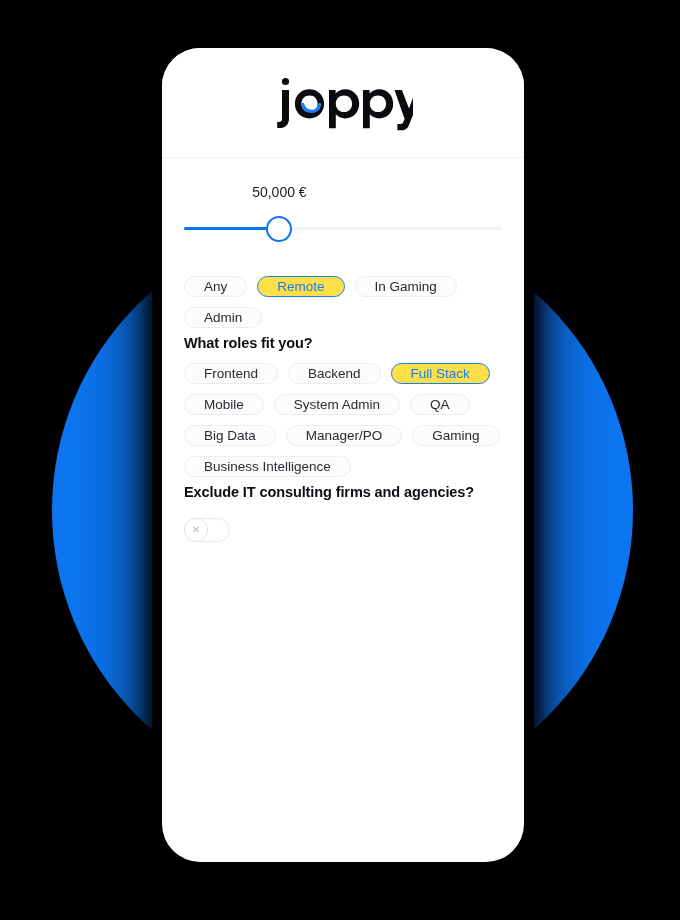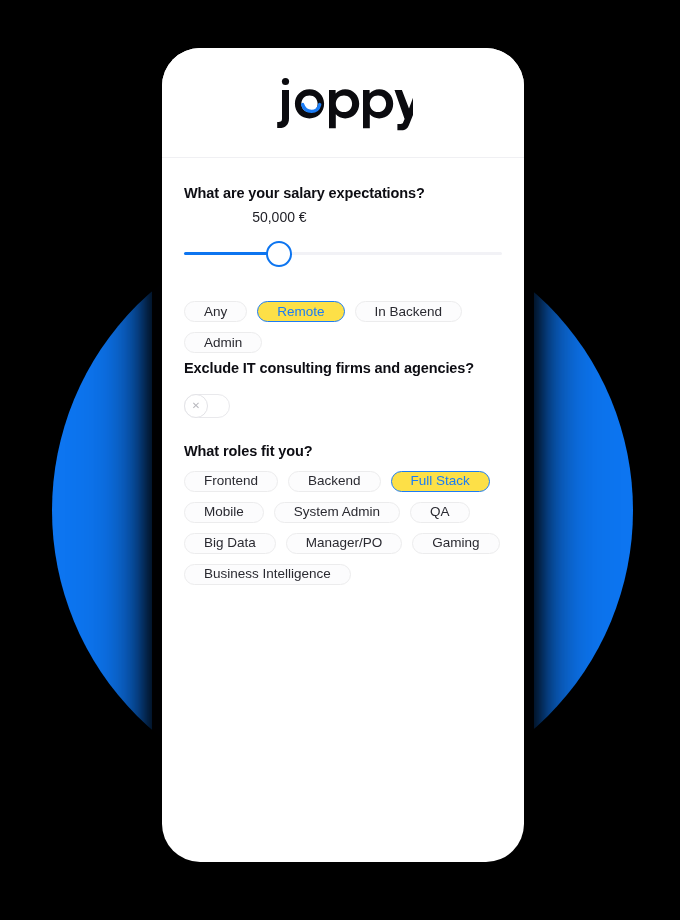--- a/index.html
+++ b/index.html
@@ -238,59 +238,58 @@
           </g>
 
           <path d="M29.6 29.6 c1.4 4.6 5.2 6.8 9 6.8 c3.8 0 6.9 -2.3 8.1 -6.8" fill="none" stroke="#1b7cf5" stroke-width="3.4" stroke-linecap="round"></path>
         </svg>
       </div>
     </div>
 
     <div class="screen-body">
 
       <div class="section">
-        <div class="q-title">What are your salary expectations?</div>
         <div class="slider-block">
           <div class="slider-value" style="left: 30%;">50,000 €</div>
           <div class="slider-track-wrap">
             <div class="slider-track"></div>
             <div class="slider-fill" style="width: 30%;"></div>
             <div class="slider-thumb" style="left: 30%;"></div>
           </div>
         </div>
       </div>
 
       <div class="section">
         <div class="chips">
             <div class="chip" aria-pressed="false">Any</div>
             <div class="chip selected" aria-pressed="true">Remote</div>
-            <div class="chip" aria-pressed="false">In Backend</div>
+            <div class="chip" aria-pressed="false">In Gaming</div>
             <div class="chip" aria-pressed="false">Admin</div>
           </div>
-      </div>
-
-      <div class="section">
-        <div class="q-title">Exclude IT consulting firms and agencies?</div>
-        <div class="toggle">
-          <div class="toggle-knob">✕</div>
-        </div>
       </div>
 
       <div class="section">
         <div class="q-title">What roles fit you?</div>
         <div class="chips">
             <div class="chip" aria-pressed="false">Frontend</div>
             <div class="chip" aria-pressed="false">Backend</div>
             <div class="chip selected" aria-pressed="true">Full Stack</div>
             <div class="chip" aria-pressed="false">Mobile</div>
             <div class="chip" aria-pressed="false">System Admin</div>
             <div class="chip" aria-pressed="false">QA</div>
             <div class="chip" aria-pressed="false">Big Data</div>
             <div class="chip" aria-pressed="false">Manager/PO</div>
             <div class="chip" aria-pressed="false">Gaming</div>
             <div class="chip" aria-pressed="false">Business Intelligence</div>
           </div>
       </div>
 
+      <div class="section">
+        <div class="q-title">Exclude IT consulting firms and agencies?</div>
+        <div class="toggle">
+          <div class="toggle-knob">✕</div>
+        </div>
+      </div>
+
       <div class="spacer-bottom"></div>
     </div>
   </div>
 </div>
 
 </body></html>

